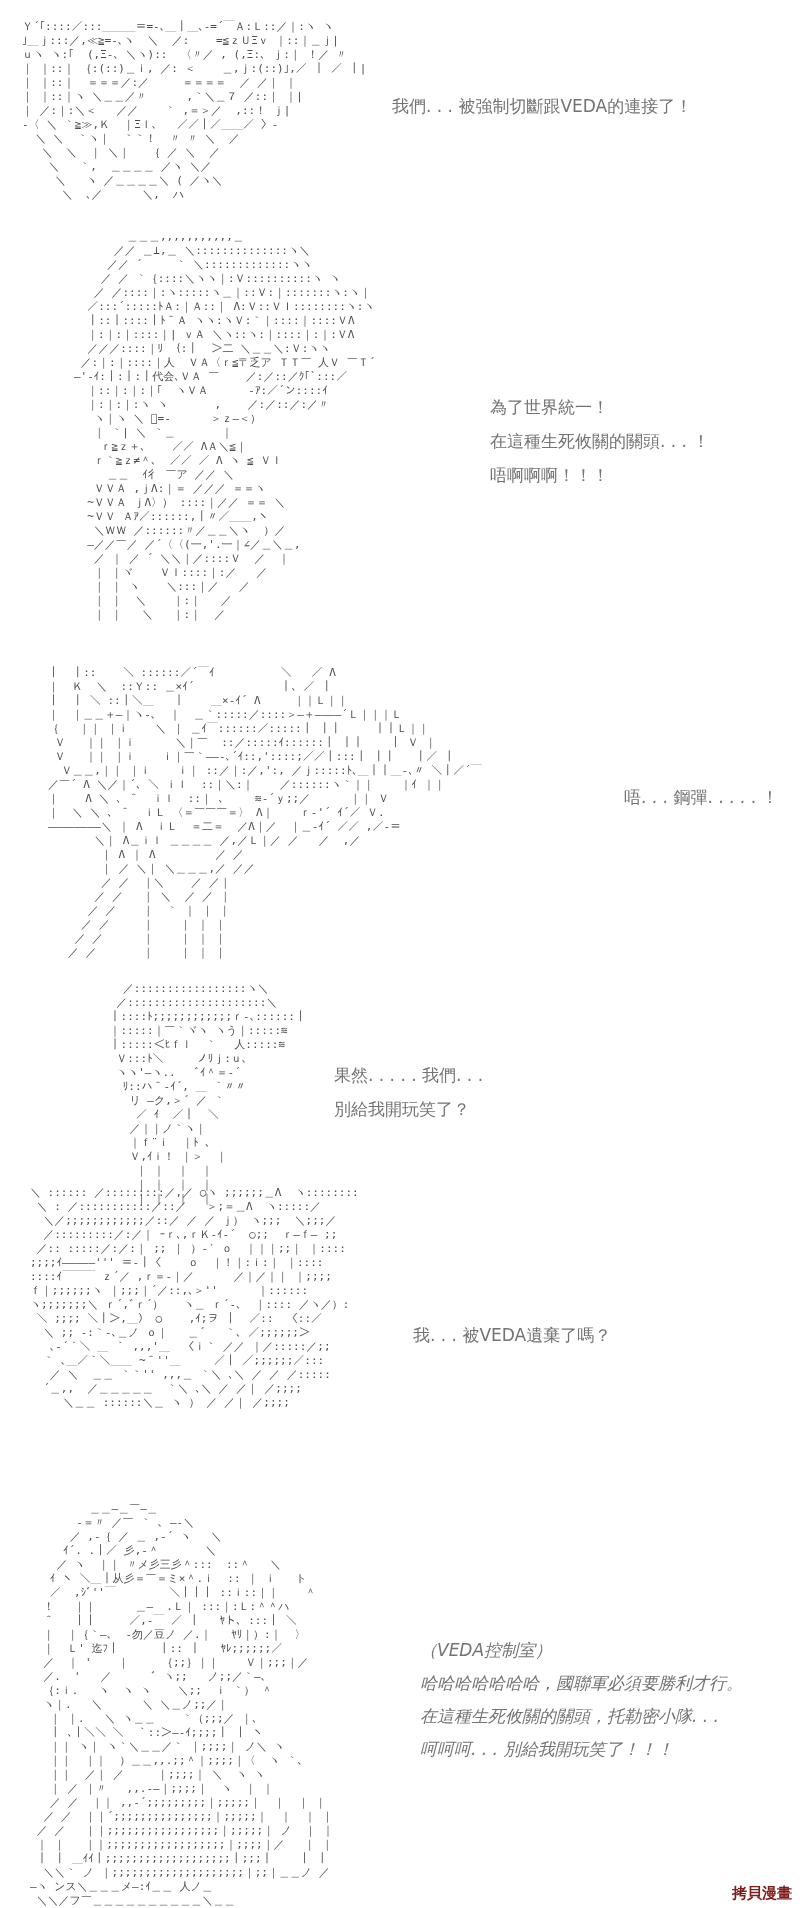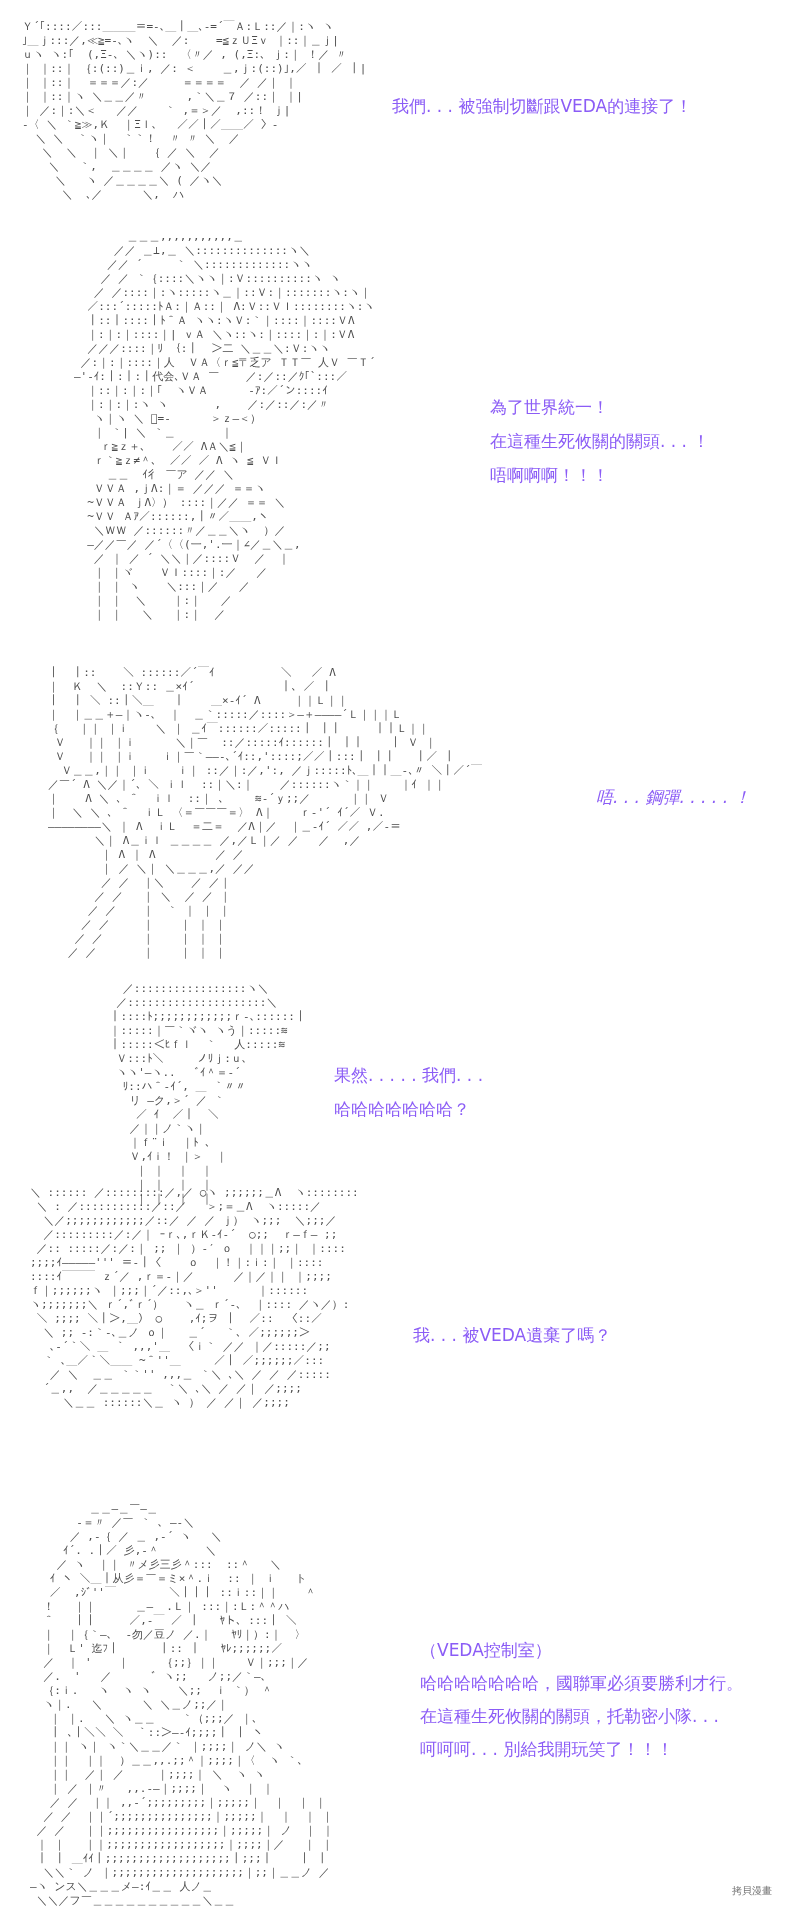--- a/index.html
+++ b/index.html
@@ -1,24 +1,24 @@
 <!DOCTYPE html>
 <html><head>
 <meta charset="utf-8">
 <style>
   html,body{margin:0;padding:0;background:#ffffff;}
   body{width:800px;height:1908px;position:relative;overflow:hidden;
        font-family:"DejaVu Sans",sans-serif;}
   .aa{position:absolute;font-family:"DejaVu Sans Mono",monospace;
       color:#4c4c4c;white-space:pre;margin:12px;font-size:11px;line-height:14px;}
-  .dlg{position:absolute;color:#8b5cf6;font-size:17px;line-height:19px;}
+  .dlg{position:absolute;color:#737373;font-size:17px;line-height:19px;}
   .dlg-line{margin-bottom:15px;white-space:nowrap;}
-  .dlg.tight .dlg-line{margin-bottom:14px;}
-  .watermark{position:absolute;left:732px;top:1884px;color:#737373;
-             font-size:10px;white-space:nowrap;}
+  .dlg.tight .dlg-line{margin-bottom:14px;font-style:italic;}
+  .watermark{position:absolute;left:732px;top:1884px;color:#7f1d1d;
+             font-size:15px;white-space:nowrap;font-weight:bold;}
 </style>
 </head>
 <body>
 
 <pre class="aa" style="left:10px;top:8px;">Ｙ´｢::::／:::＿＿＿＝=-､＿｜＿､-=´￣Ａ:Ｌ::／｜:ヽ ヽ
 ｣＿ｊ:::／,≪≧=-､ヽ  ＼  ／:    =≦ｚＵΞｖ ｜::｜＿ｊ|
 ｕヽ ヽ:｢  (,Ξ-､ ＼ヽ)::  〈〃／ , (,Ξ:､ ｊ:｜ ！／ 〃
 ｜ ｜::｜ ｛:(::)＿ｉ, ／: ＜    ＿,ｊ:(::)｣,／ ｜ ／ ｜|
 ｜ ｜::｜  ＝＝＝／:／     ＝＝＝＝  ／ ／｜ ｜
 ｜ ｜::｜ヽ ＼＿＿／〃      ,｀＼＿７ ／::｜ ｜|
@@ -148,27 +148,27 @@
 <div class="dlg" style="left:392px;top:97px;">
   <div class="dlg-line">我們. . . 被強制切斷跟VEDA的連接了！</div>
 </div>
 
 <div class="dlg" style="left:490px;top:398px;">
   <div class="dlg-line">為了世界統一！</div>
   <div class="dlg-line">在這種生死攸關的關頭. . . ！</div>
   <div class="dlg-line">唔啊啊啊！！！</div>
 </div>
 
-<div class="dlg" style="left:596px;top:788px;font-style:italic;">
+<div class="dlg" style="left:624px;top:788px;">
   <div class="dlg-line">唔. . . 鋼彈. . . . . ！</div>
 </div>
 
 <div class="dlg" style="left:334px;top:1066px;">
   <div class="dlg-line">果然. . . . . 我們. . .</div>
-  <div class="dlg-line">哈哈哈哈哈哈哈？</div>
+  <div class="dlg-line">別給我開玩笑了？</div>
 </div>
 
 <div class="dlg" style="left:413px;top:1326px;">
   <div class="dlg-line">我. . . 被VEDA遺棄了嗎？</div>
 </div>
 
 <div class="dlg tight" style="left:420px;top:1641px;">
   <div class="dlg-line">（VEDA控制室）</div>
   <div class="dlg-line">哈哈哈哈哈哈哈，國聯軍必須要勝利才行。</div>
   <div class="dlg-line">在這種生死攸關的關頭，托勒密小隊. . .</div>

